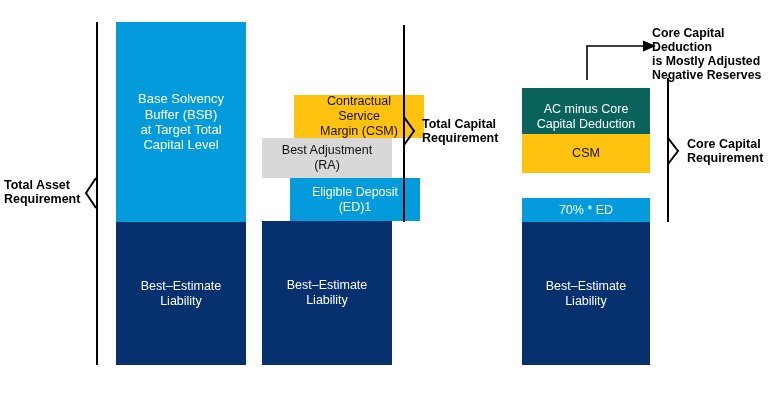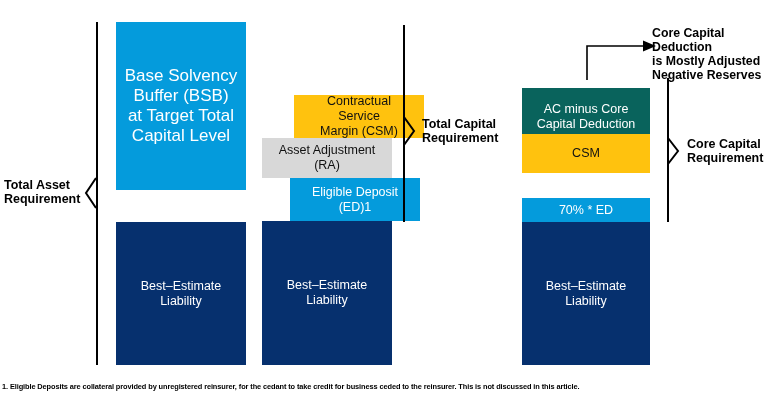--- a/index.html
+++ b/index.html
@@ -75,40 +75,40 @@
     letter-spacing: -0.1px;
     white-space: nowrap;
   }
 </style>
 </head>
 <body>
 
 <div id="stage">
 
   <div class="bar" style="left:116px; top:22px; width:130px; height:343px;">
-    <div class="seg" style="top:0px; height:168px; background:#049BDC; font-size:17px;">
+    <div class="seg" style="top:0px; height:200px; background:#049BDC; font-size:13px;">
       <span class="seg-label txt-white">Base Solvency
 Buffer (BSB)
 at Target Total
 Capital Level</span>
     </div>
     <div class="seg" style="top:200px; height:143px; background:#06306E; font-size:12.5px;">
       <span class="seg-label txt-white">Best–Estimate
 Liability</span>
     </div>
   </div>
 
   <div class="bar" style="left:262px; top:22px; width:130px; height:343px;">
     <div class="seg" style="top:73px; height:43px; background:#FFC20E; font-size:12.5px;margin-left:32px;">
       <span class="seg-label txt-dark">Contractual
 Service
 Margin (CSM)</span>
     </div>
     <div class="seg" style="top:116px; height:40px; background:#D8D8D8; font-size:12.5px;">
-      <span class="seg-label txt-dark">Asset Adjustment
+      <span class="seg-label txt-dark">Best Adjustment
 (RA)</span>
     </div>
     <div class="seg" style="top:156px; height:43px; background:#049BDC; font-size:12.5px;margin-left:28px;">
       <span class="seg-label txt-white">Eligible Deposit
 (ED)1</span>
     </div>
     <div class="seg" style="top:199px; height:144px; background:#06306E; font-size:12.5px;">
       <span class="seg-label txt-white">Best–Estimate
 Liability</span>
     </div>
@@ -152,15 +152,14 @@
 Requirement</div>
 
   <div class="vline" style="left:667px; top:78px; height:144px;"></div>
   <div class="ann" style="left:687px; top:137px; width:96px; text-align:left; font-size:12.5px;">Core Capital
 Requirement</div>
 
   <div class="ann" style="left:652px; top:26px; width:130px; text-align:left; font-size:12.3px;">Core Capital Deduction
 is Mostly Adjusted
 Negative Reserves</div>
 
-  <div class="footnote">1. Eligible Deposits are collateral provided by unregistered reinsurer, for the cedant to take credit for business ceded to the reinsurer. This is not discussed in this article.</div>
 
 </div>
 
 </body></html>

